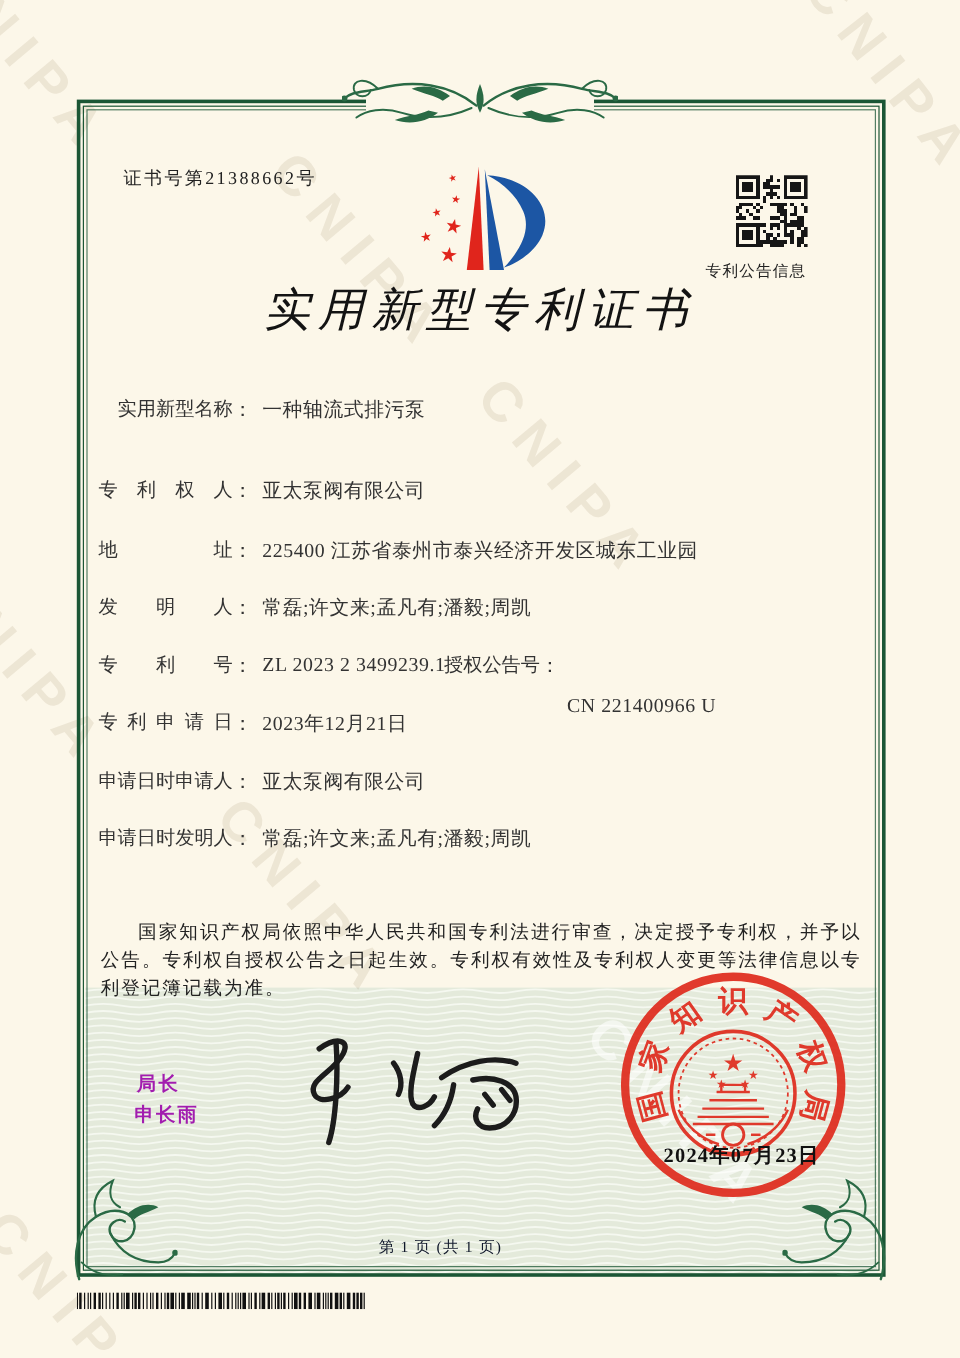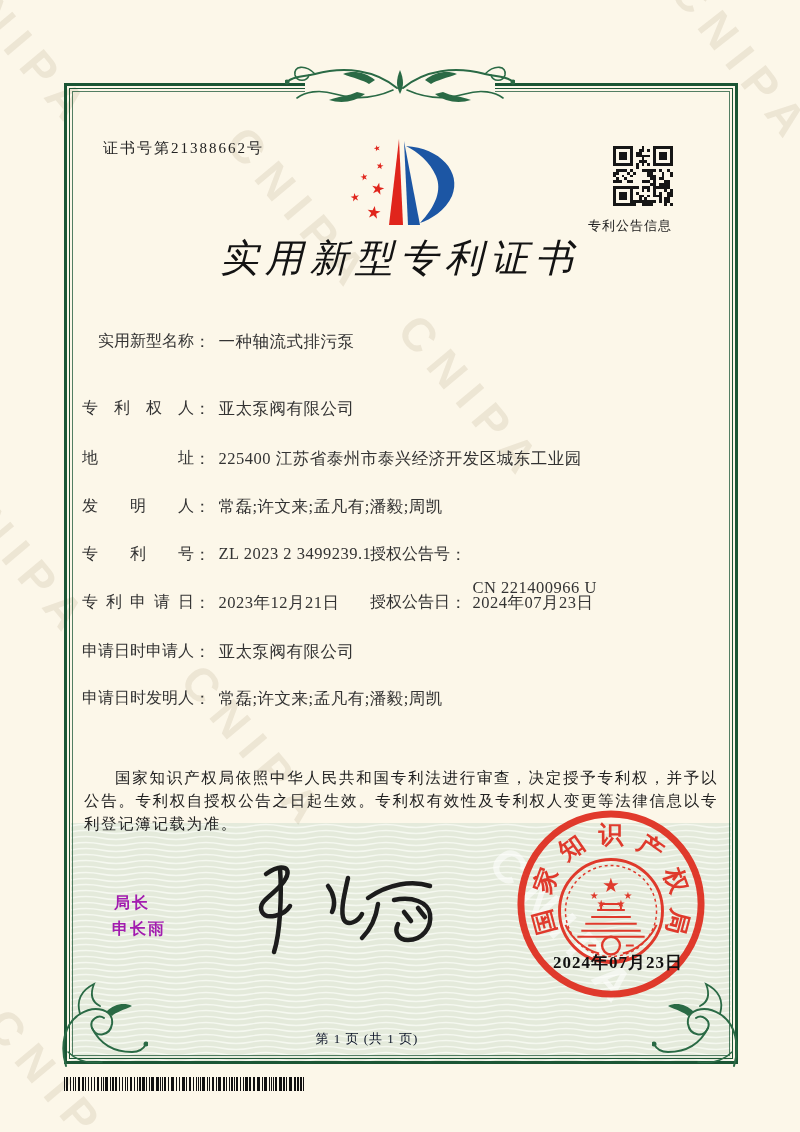--- a/index.html
+++ b/index.html
@@ -406,23 +406,20 @@
   <span class="flabel spread">发明人</span><span class="fcolon">：</span><span class="fvalue">常磊;许文来;孟凡有;潘毅;周凯</span>
 </div>
 <div class="frow" style="top:544px;">
   <span class="flabel spread">专利号</span><span class="fcolon">：</span><span class="fvalue">ZL 2023 2 3499239.1</span>
   <span class="rcol">
     <span class="rlabel">授权公告号</span><span class="fcolon">：</span><span class="fvalue" style="margin-left:6px;margin-top:34px;">CN 221400966 U</span>
   </span>
 </div>
 <div class="frow" style="top:592px;">
   <span class="flabel spread">专利申请日</span><span class="fcolon">：</span><span class="fvalue">2023年12月21日</span>
-  <span class="rcol">
-    <span class="rlabel">授权公告日</span><span class="fcolon">：</span><span class="fvalue" style="margin-left:6px;">2024年07月23日</span>
-  </span>
 </div>
 <div class="frow" style="top:641px;">
   <span class="flabel">申请日时申请人</span><span class="fcolon">：</span><span class="fvalue">亚太泵阀有限公司</span>
 </div>
 <div class="frow" style="top:688px;">
   <span class="flabel">申请日时发明人</span><span class="fcolon">：</span><span class="fvalue">常磊;许文来;孟凡有;潘毅;周凯</span>
 </div>
 
 <div class="abs" id="statement">国家知识产权局依照中华人民共和国专利法进行审查，决定授予专利权，并予以公告。专利权自授权公告之日起生效。专利权有效性及专利权人变更等法律信息以专利登记簿记载为准。</div>
 

